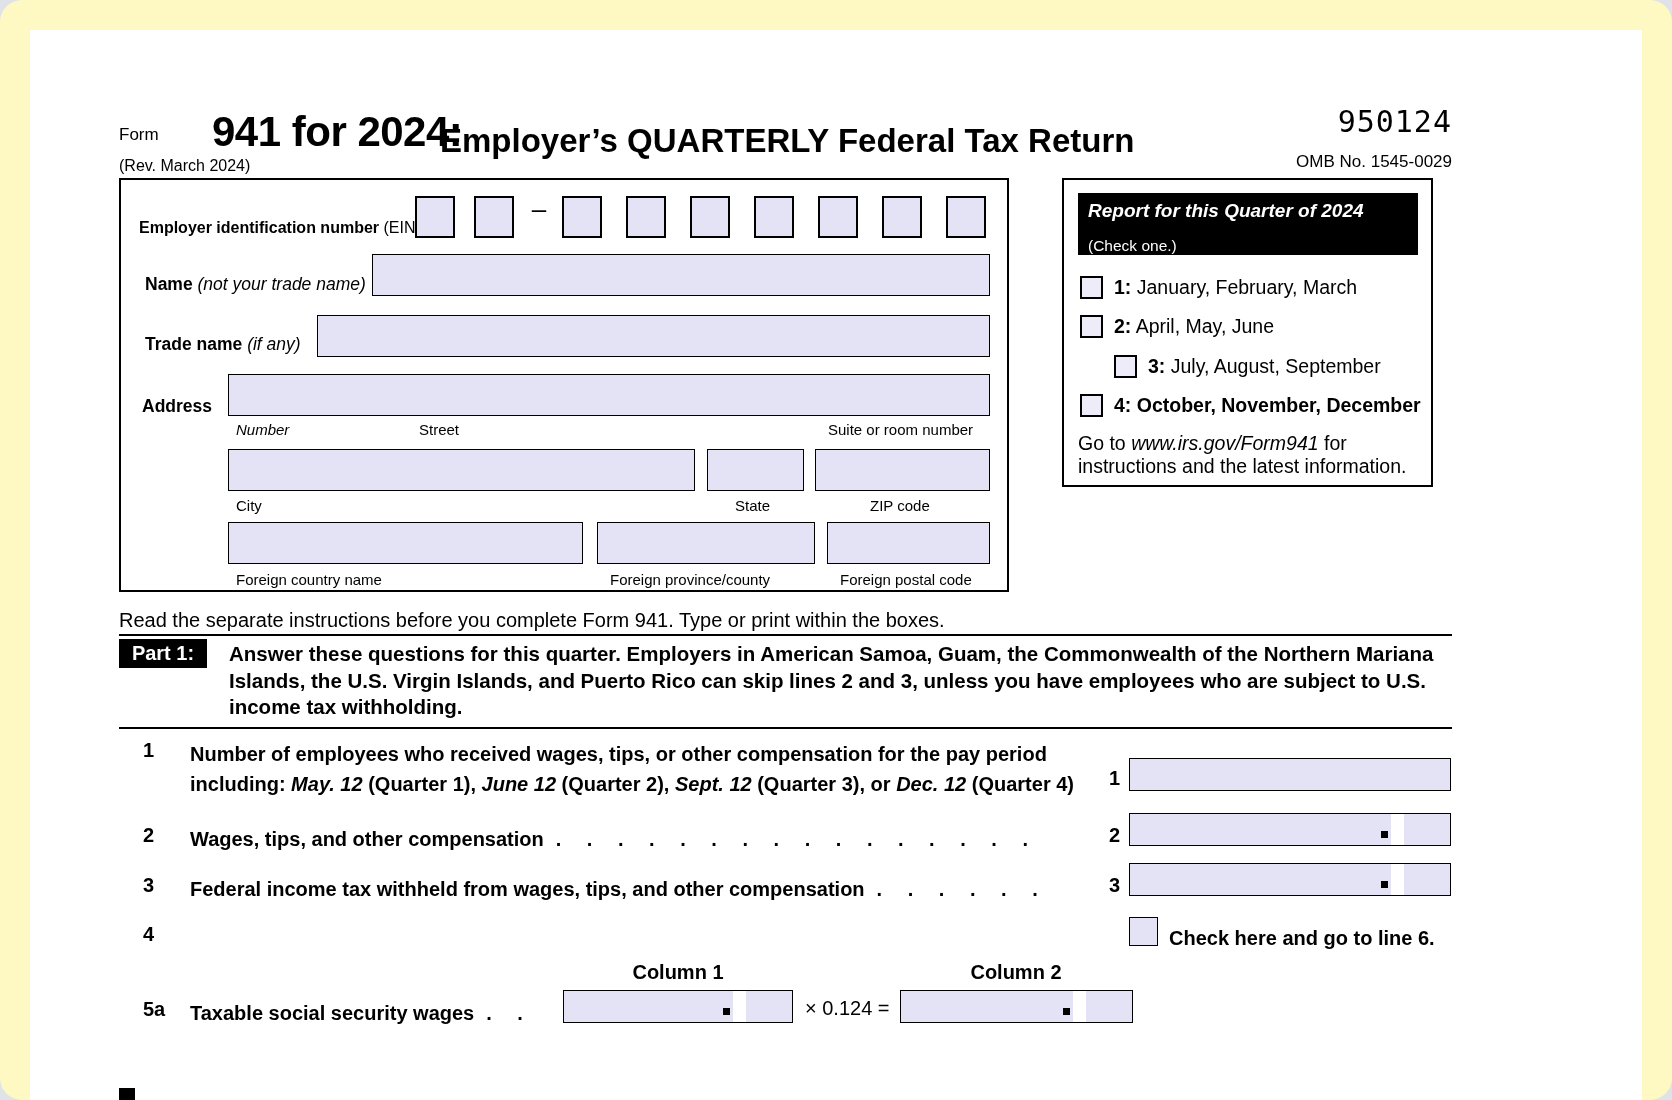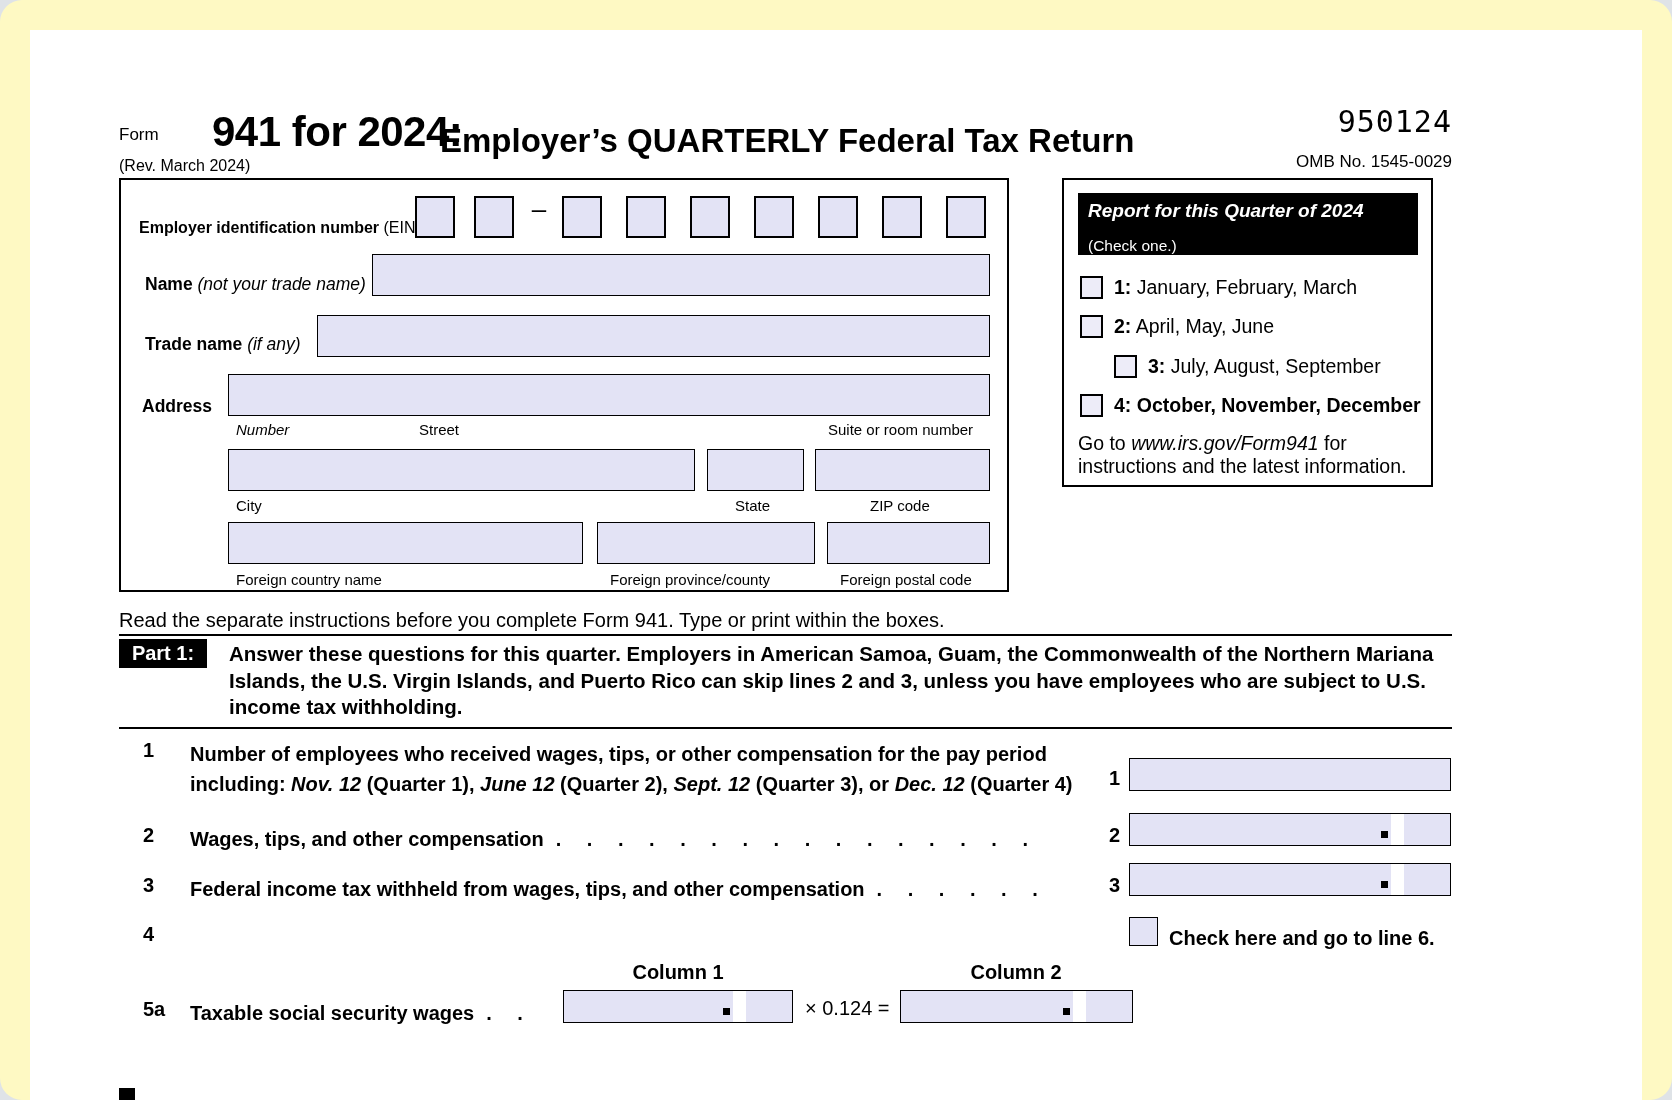--- a/index.html
+++ b/index.html
@@ -143,21 +143,21 @@
 
     <span class="abs instructions">Read the separate instructions before you complete Form 941. Type or print within the boxes.</span>
     <div class="rule" style="top:604px;"></div>
 
     <div class="abs part-label">Part 1:</div>
     <div class="abs part-heading">Answer these questions for this quarter. Employers in American Samoa, Guam, the Commonwealth of the Northern Mariana Islands, the U.S. Virgin Islands, and Puerto Rico can skip lines 2 and 3, unless you have employees who are subject to U.S. income tax withholding.</div>
     <div class="rule" style="top:697px; height:1.5px;"></div>
 
     <span class="abs line-num" style="left:113px; top:709px;">1</span>
     <div class="abs line-text" style="left:160px; top:709px; width:910px;">
-      <span>Number of employees who received wages, tips, or other compensation for the pay period including: </span><span class="i">Nov. 12</span><span> (Quarter 1), </span><span class="i">June 12</span><span> (Quarter 2), </span><span class="i">Sept. 12</span><span> (Quarter 3), or </span><span class="i">Dec. 12</span><span> (Quarter 4)</span>
+      <span>Number of employees who received wages, tips, or other compensation for the pay period including: </span><span class="i">May. 12</span><span> (Quarter 1), </span><span class="i">June 12</span><span> (Quarter 2), </span><span class="i">Sept. 12</span><span> (Quarter 3), or </span><span class="i">Dec. 12</span><span> (Quarter 4)</span>
     </div>
     <span class="abs line-num" style="left:1056px; top:737px; width:34px; text-align:right;">1</span>
     <div class="plainbox" style="left:1099px; top:728px; width:322px;"></div>
 
     <span class="abs line-num" style="left:113px; top:794px;">2</span>
     <div class="abs line-text" style="left:160px; top:794px; width:905px; white-space:nowrap;">
       <span>Wages, tips, and other compensation</span><span class="dots">. . . . . . . . . . . . . . . .</span>
     </div>
     <span class="abs line-num" style="left:1056px; top:794px; width:34px; text-align:right;">2</span>
     <div class="money" style="left:1099px; top:783px; width:322px;">

